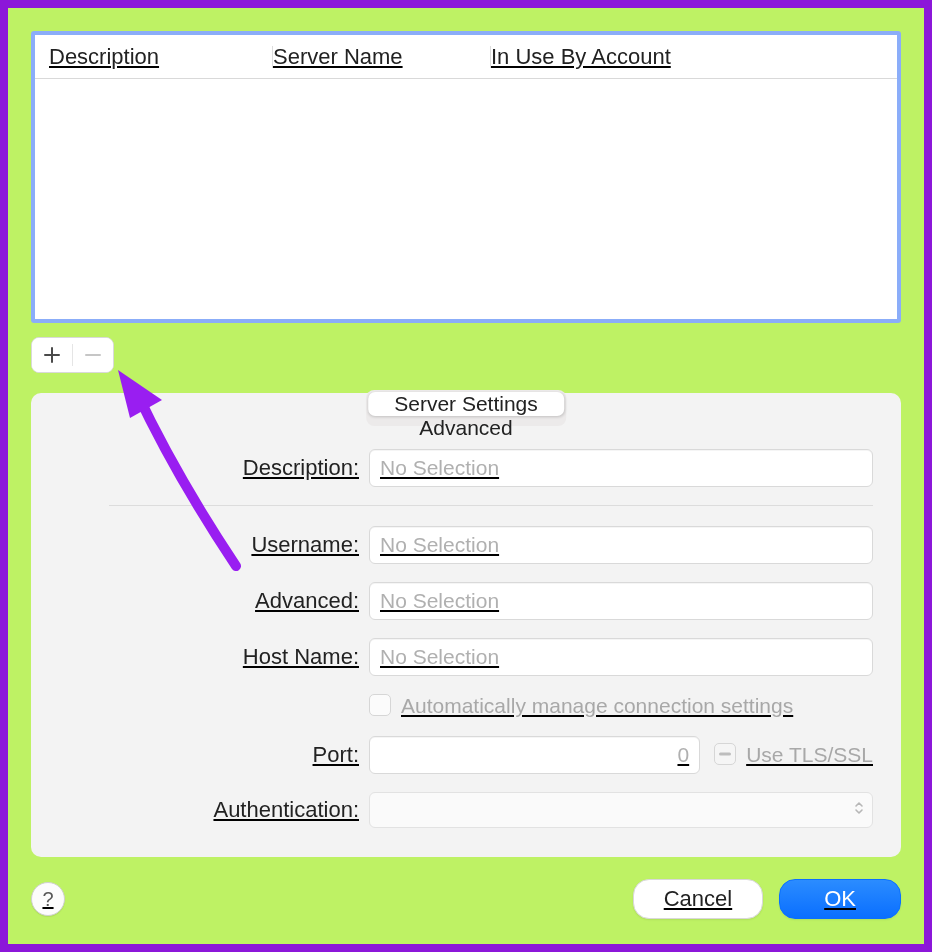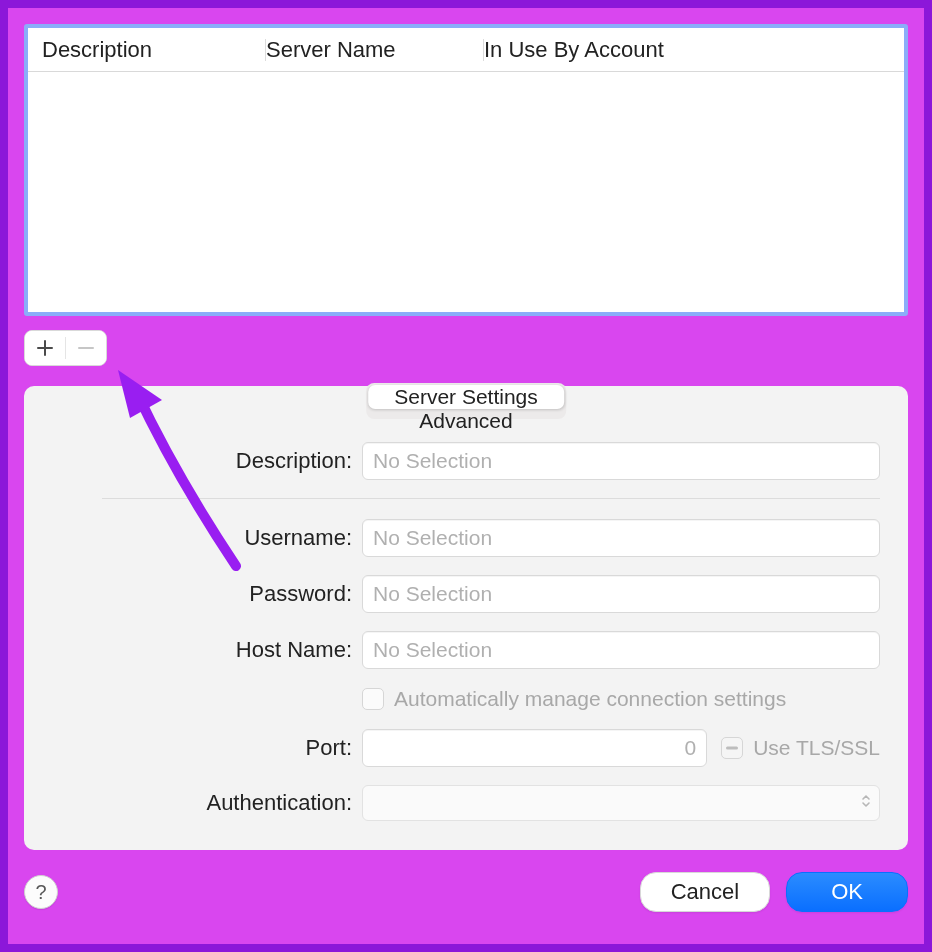--- a/index.html
+++ b/index.html
@@ -11,22 +11,23 @@
       font-family: -apple-system, BlinkMacSystemFont, "Segoe UI", "Helvetica Neue", Arial, sans-serif;
       background: #ffffff;
       width: 932px;
       height: 952px;
       position: relative;
     }
     .outer-frame {
       position: absolute;
       inset: 0;
       border: 8px solid #8c17d9;
-      padding: 16px;
-      background: #d946ef;
+      padding: 23px;
+      background: #bef264;
+      text-decoration: underline;
     }
     .table-container {
       border: 4px solid #8badf9;
       border-radius: 3px;
       height: 292px;
       background: #ffffff;
       overflow: hidden;
     }
     .table-header {
       display: flex;
@@ -156,21 +157,20 @@
       justify-content: flex-end;
       color: #b0b0b0;
     }
     .separator {
       height: 1px;
       background: #dcdcdc;
       margin: 4px 0 20px 38px;
     }
     .checkbox-row {
       display: flex;
-      align-items: center;
       gap: 10px;
       flex: 1;
     }
     .checkbox {
       width: 22px;
       height: 22px;
       border: 1px solid #d6d6d6;
       border-radius: 5px;
       background: #fbfbfb;
       flex-shrink: 0;
@@ -302,21 +302,21 @@
       <div class="separator"></div>
 
       <div class="row">
         <div class="label">Username:</div>
         <div class="field-area">
           <div class="text-input">No Selection</div>
         </div>
       </div>
 
       <div class="row">
-        <div class="label">Password:</div>
+        <div class="label">Advanced:</div>
         <div class="field-area">
           <div class="text-input">No Selection</div>
         </div>
       </div>
 
       <div class="row">
         <div class="label">Host Name:</div>
         <div class="field-area">
           <div class="text-input">No Selection</div>
         </div>

